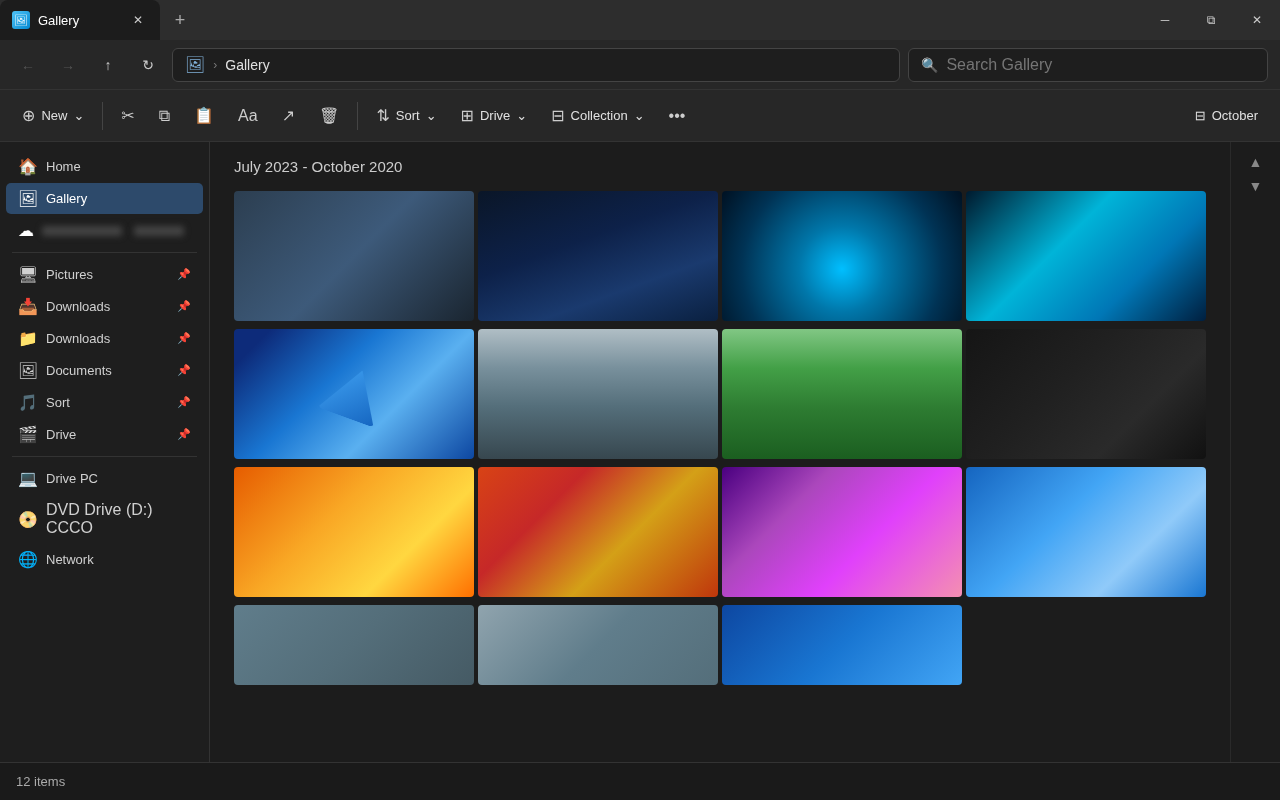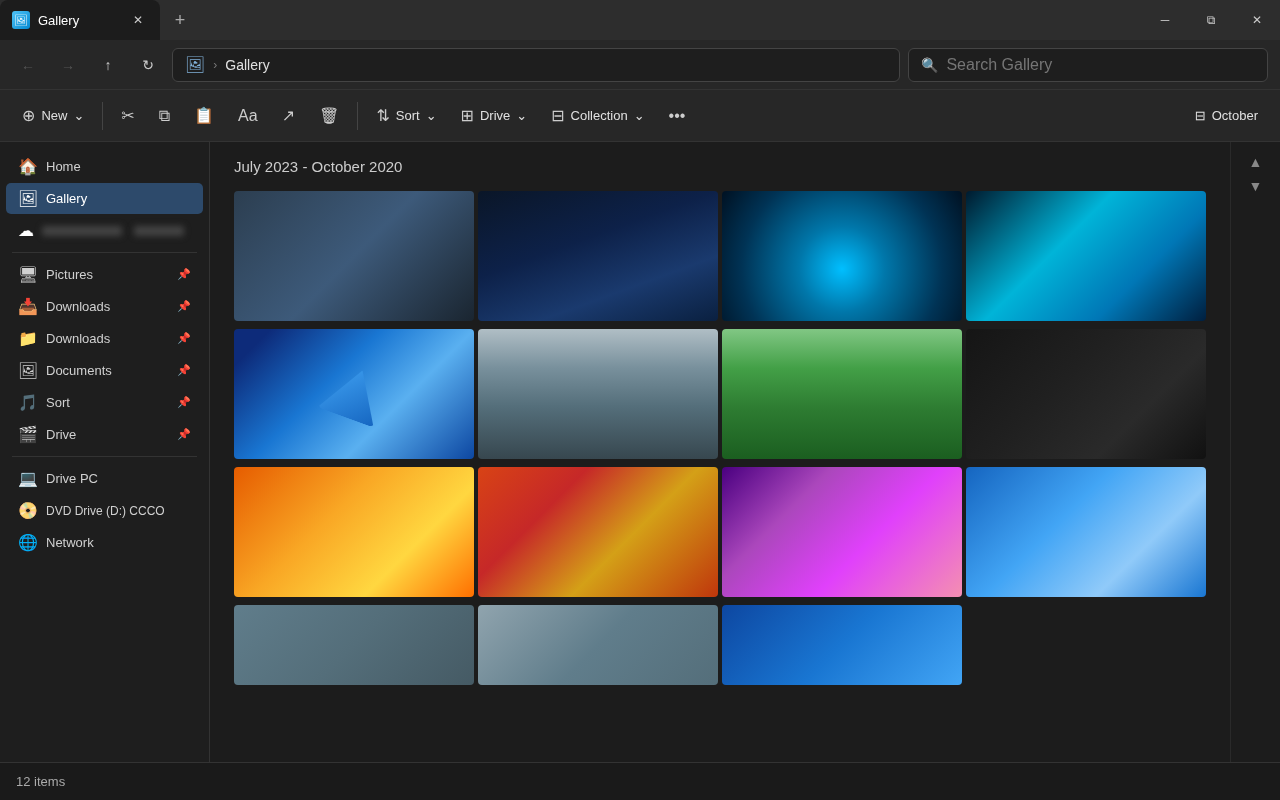--- a/index.html
+++ b/index.html
@@ -407,21 +407,21 @@
       <span>Drive</span>
       <span class="sidebar-pin">📌</span>
     </div>
     <div class="sidebar-section"></div>
     <div class="sidebar-item">
       <span class="si-icon">💻</span>
       <span>Drive PC</span>
     </div>
     <div class="sidebar-item">
       <span class="si-icon">📀</span>
-      <span style="font-size:12px;text-align:right;">DVD Drive (D:) CCCO</span>
+      <span style="font-size:16px;">DVD Drive (D:) CCCO</span>
     </div>
     <div class="sidebar-item">
       <span class="si-icon">🌐</span>
       <span>Network</span>
     </div>
   </div>
 
   <div class="content-area">
     <div class="gallery-main">
       <div class="gallery-date-header">July 2023 - October 2020</div>

